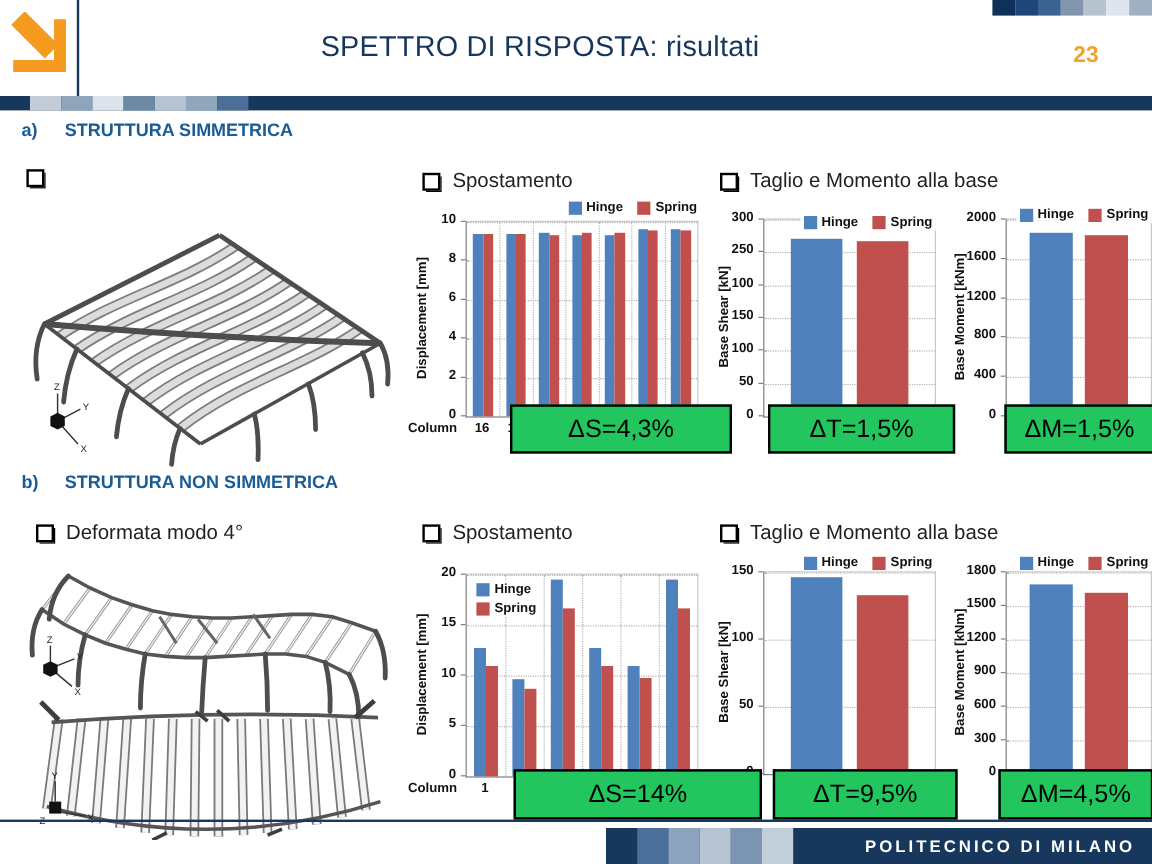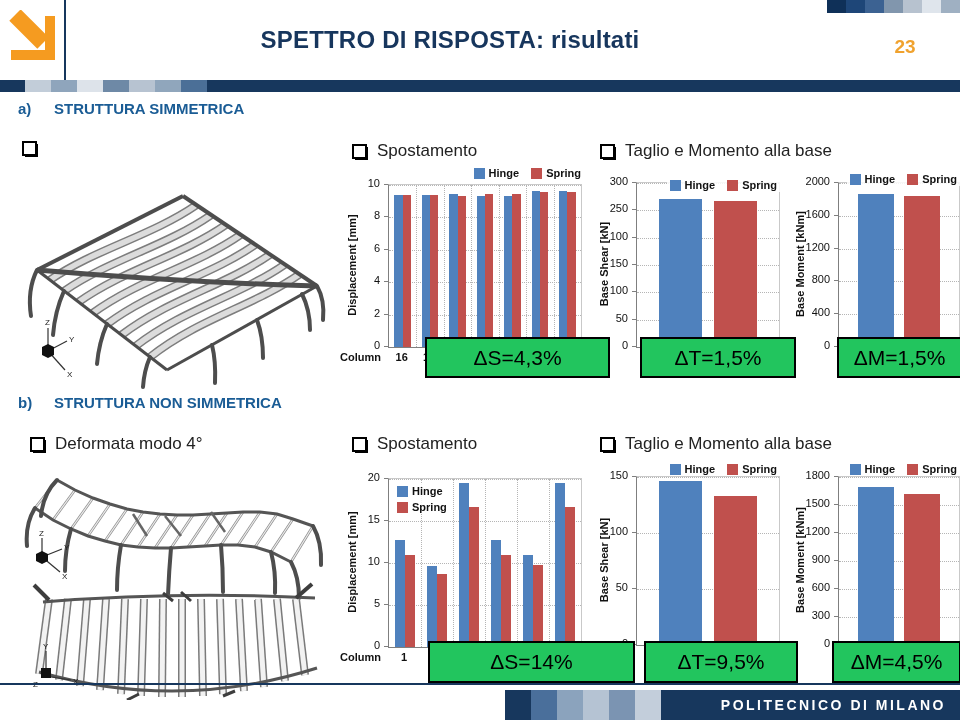--- a/index.html
+++ b/index.html
@@ -1,21 +1,21 @@
 <!DOCTYPE html>
 <html><head>
 <meta charset="utf-8">
 <style>
   html,body{margin:0;padding:0;width:960px;height:720px;background:#fff;overflow:hidden;
             font-family:"Liberation Sans", sans-serif;}
   
   #logo{position:absolute;left:8px;top:10px;width:52px;height:52px;}
   #vline{position:absolute;left:64px;top:0;width:2px;height:80px;background:#17375D;}
   #title{position:absolute;left:150px;top:26px;width:600px;text-align:center;
-         font-size:24px;font-weight:bold;color:#17365D;letter-spacing:0.2px;}
+         font-size:24px;font-weight:normal;color:#17365D;letter-spacing:0.2px;}
   #pageno{position:absolute;left:880px;top:36px;width:50px;text-align:center;
           font-size:19px;font-weight:bold;color:#F0A22E;}
   #topRightDecor{position:absolute;top:0;right:0;display:flex;}
   #headerBand{position:absolute;left:0;top:80px;width:960px;height:12px;background:#17375D;}
   #headerBandSquares{position:absolute;left:25px;top:0;display:flex;}
   
   .seclabel{position:absolute;display:flex;font-size:15px;font-weight:bold;color:#1A5C95;}
   .secidx{width:36px;}
   #secA{left:18px;top:100px;} #secB{left:18px;top:394px;}
   .bullet{position:absolute;display:flex;align-items:center;font-size:17px;color:#222;}
@@ -29,21 +29,21 @@
   #chB{left:592px;top:166px;width:196px;height:206px;}
   #chC{left:788px;top:166px;width:172px;height:206px;}
   #chD{left:340px;top:458px;width:246px;height:216px;}
   #chE{left:592px;top:460px;width:196px;height:212px;}
   #chF{left:788px;top:460px;width:172px;height:212px;}
   .plot{position:absolute;background:#fff;border:1px solid #c9c9c9;
         border-left-color:#7f7f7f;border-bottom-color:#7f7f7f;}
   .hgrid{position:absolute;left:0;height:0;border-top:1px dotted #b5b5b5;}
   .vgrid{position:absolute;top:0;width:0;border-left:1px dotted #b5b5b5;}
   .bar{position:absolute;bottom:0;}
-  .ytick{position:absolute;left:0;text-align:right;font-size:11px;font-weight:normal;color:#111;}
+  .ytick{position:absolute;left:0;text-align:right;font-size:11px;font-weight:bold;color:#111;}
   .ytickmark{position:absolute;width:4px;border-top:1px solid #7f7f7f;}
   .xtick{position:absolute;width:40px;text-align:center;font-size:11px;font-weight:bold;color:#111;}
   .xlabel{position:absolute;left:0;font-size:11px;font-weight:bold;color:#111;}
   .ylab{position:absolute;transform:translate(-50%,-50%) rotate(-90deg);
         font-size:11px;font-weight:bold;color:#111;white-space:nowrap;}
   .legend{position:absolute;display:flex;gap:12px;align-items:center;
           font-size:11px;font-weight:bold;color:#111;background:rgba(255,255,255,0.85);padding:1px 3px;}
   .legend.stacked{flex-direction:column;align-items:flex-start;gap:4px;}
   .lgitem{display:flex;align-items:center;gap:4px;}
   .swatch{width:11px;height:11px;display:inline-block;flex:none;}

